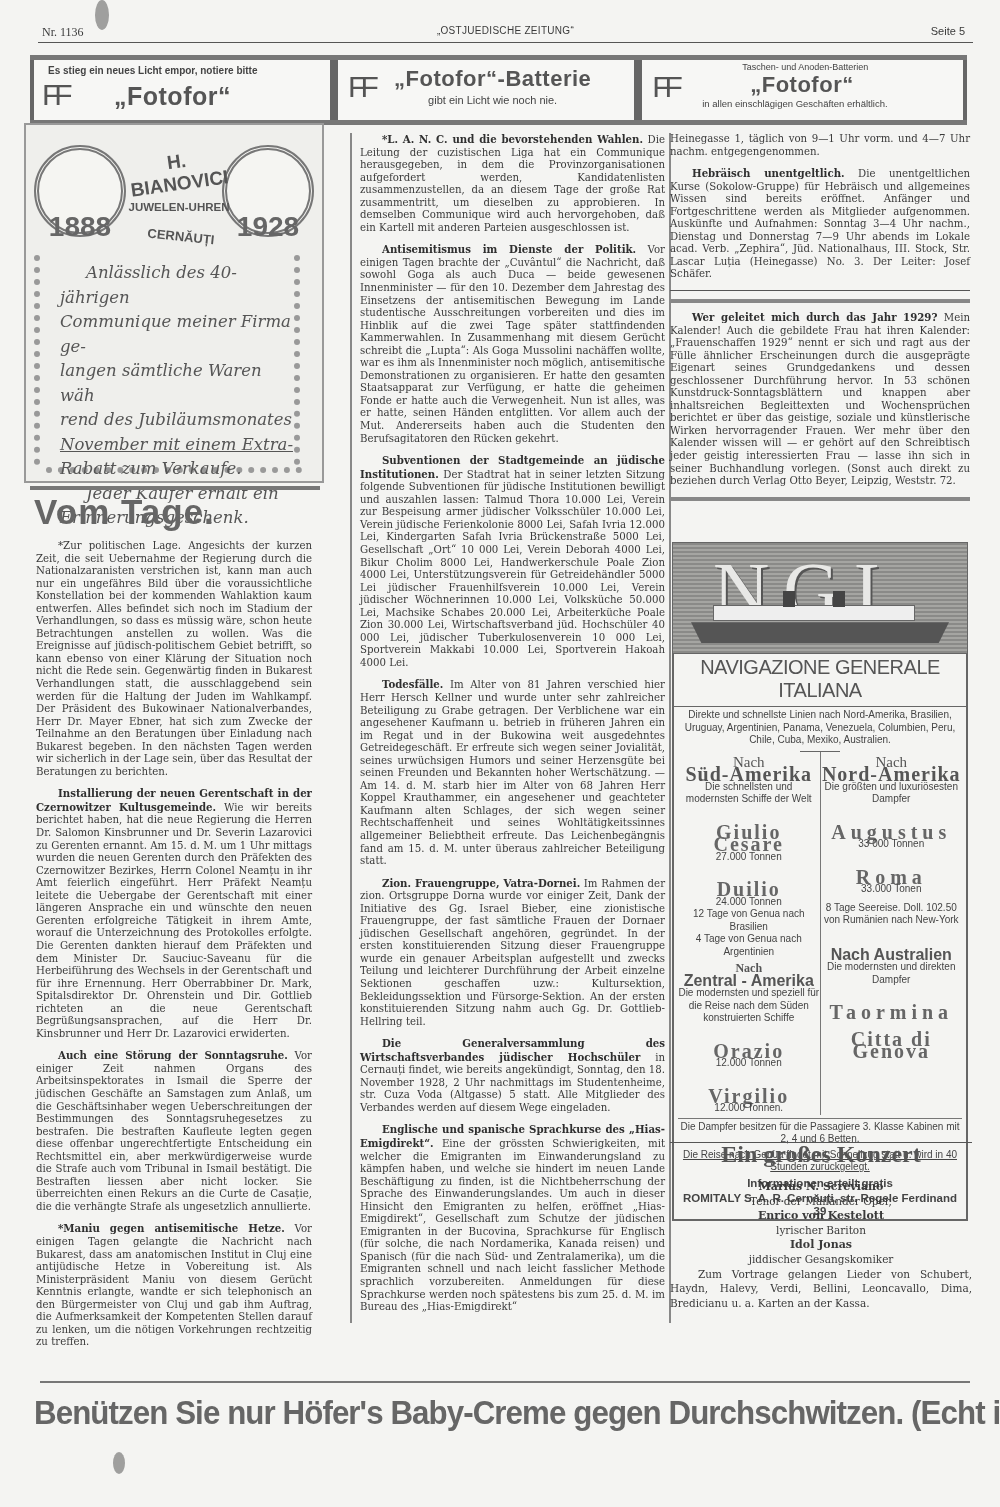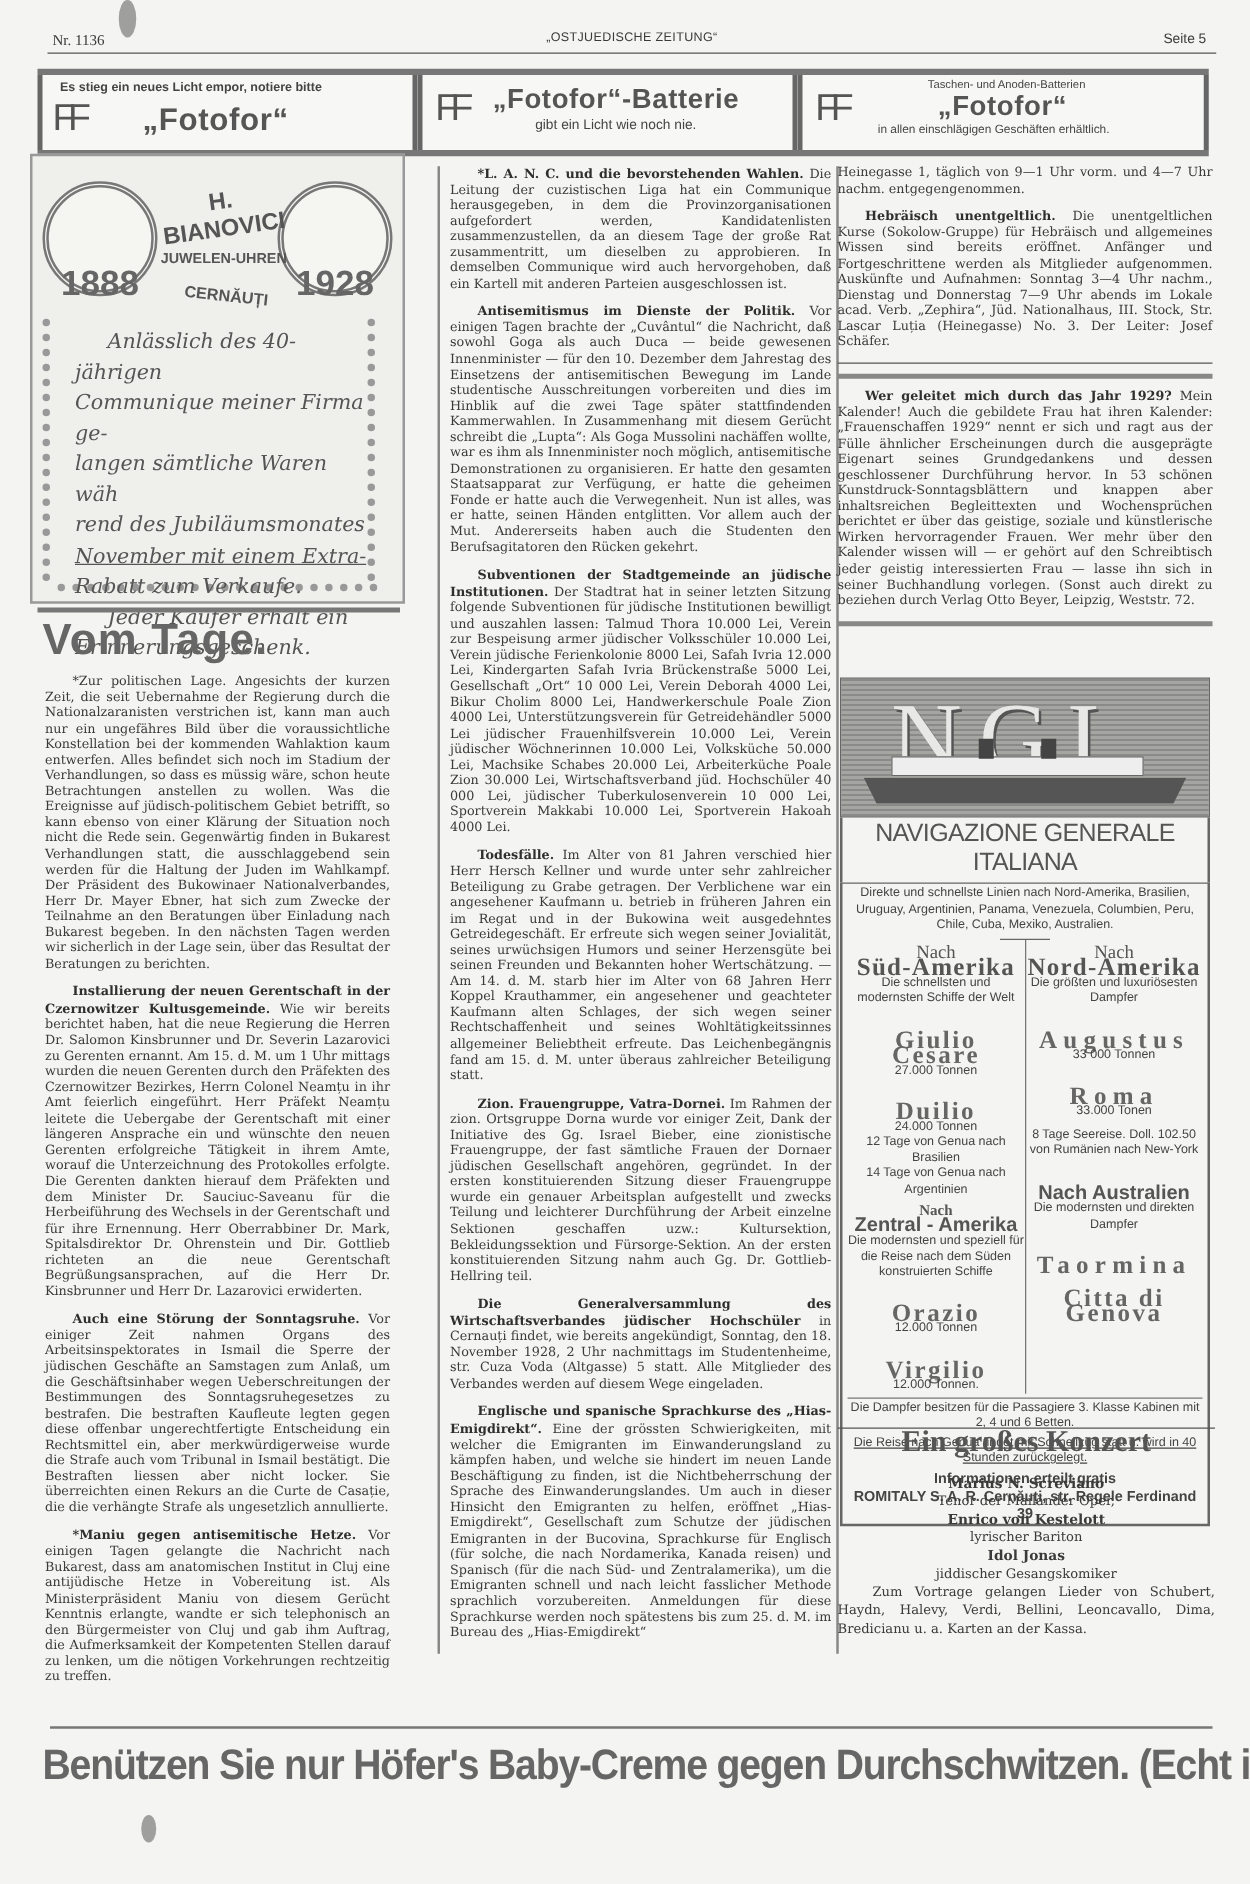--- a/index.html
+++ b/index.html
@@ -189,21 +189,21 @@
       <div class="ngi-cols">
         <div>
           <div class="nach">Nach</div>
           <div class="dest">Süd-Amerika</div>
           <div>Die schnellsten und modernsten Schiffe der Welt</div>
           <div class="shipname">Giulio Cesare</div>
           <div class="tons">27.000 Tonnen</div>
           <div class="shipname">Duilio</div>
           <div class="tons">24.000 Tonnen</div>
           <div>12 Tage von Genua nach Brasilien</div>
-          <div>14 Tage von Genua nach Argentinien</div>
+          <div>4 Tage von Genua nach Argentinien</div>
           <div class="nach" style="font-weight:bold;font-size:12px;">Nach</div>
           <div class="dest-s">Zentral - Amerika</div>
           <div>Die modernsten und speziell für die Reise nach dem Süden konstruierten Schiffe</div>
           <div class="shipname">Orazio</div>
           <div class="tons">12.000 Tonnen</div>
           <div class="shipname">Virgilio</div>
           <div class="tons">12.000 Tonnen.</div>
         </div>
         <div>
           <div class="nach">Nach</div>

